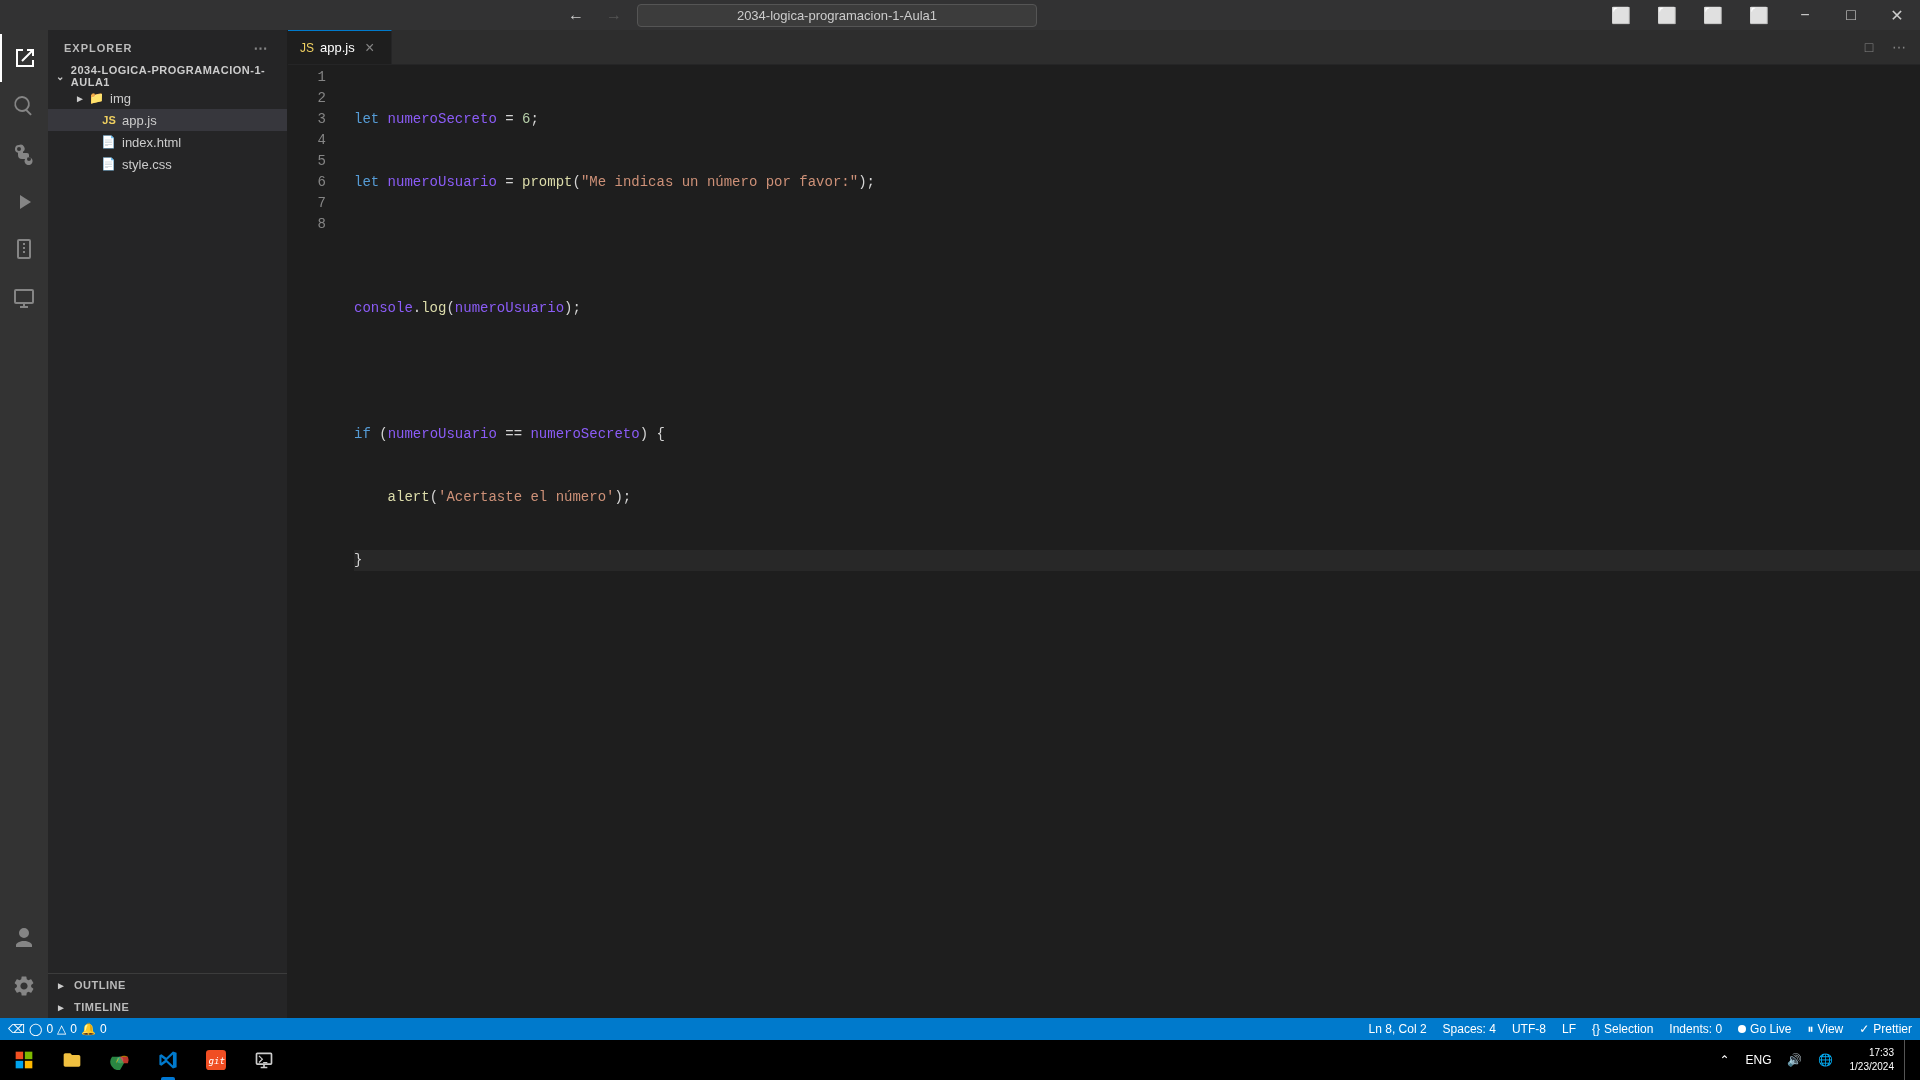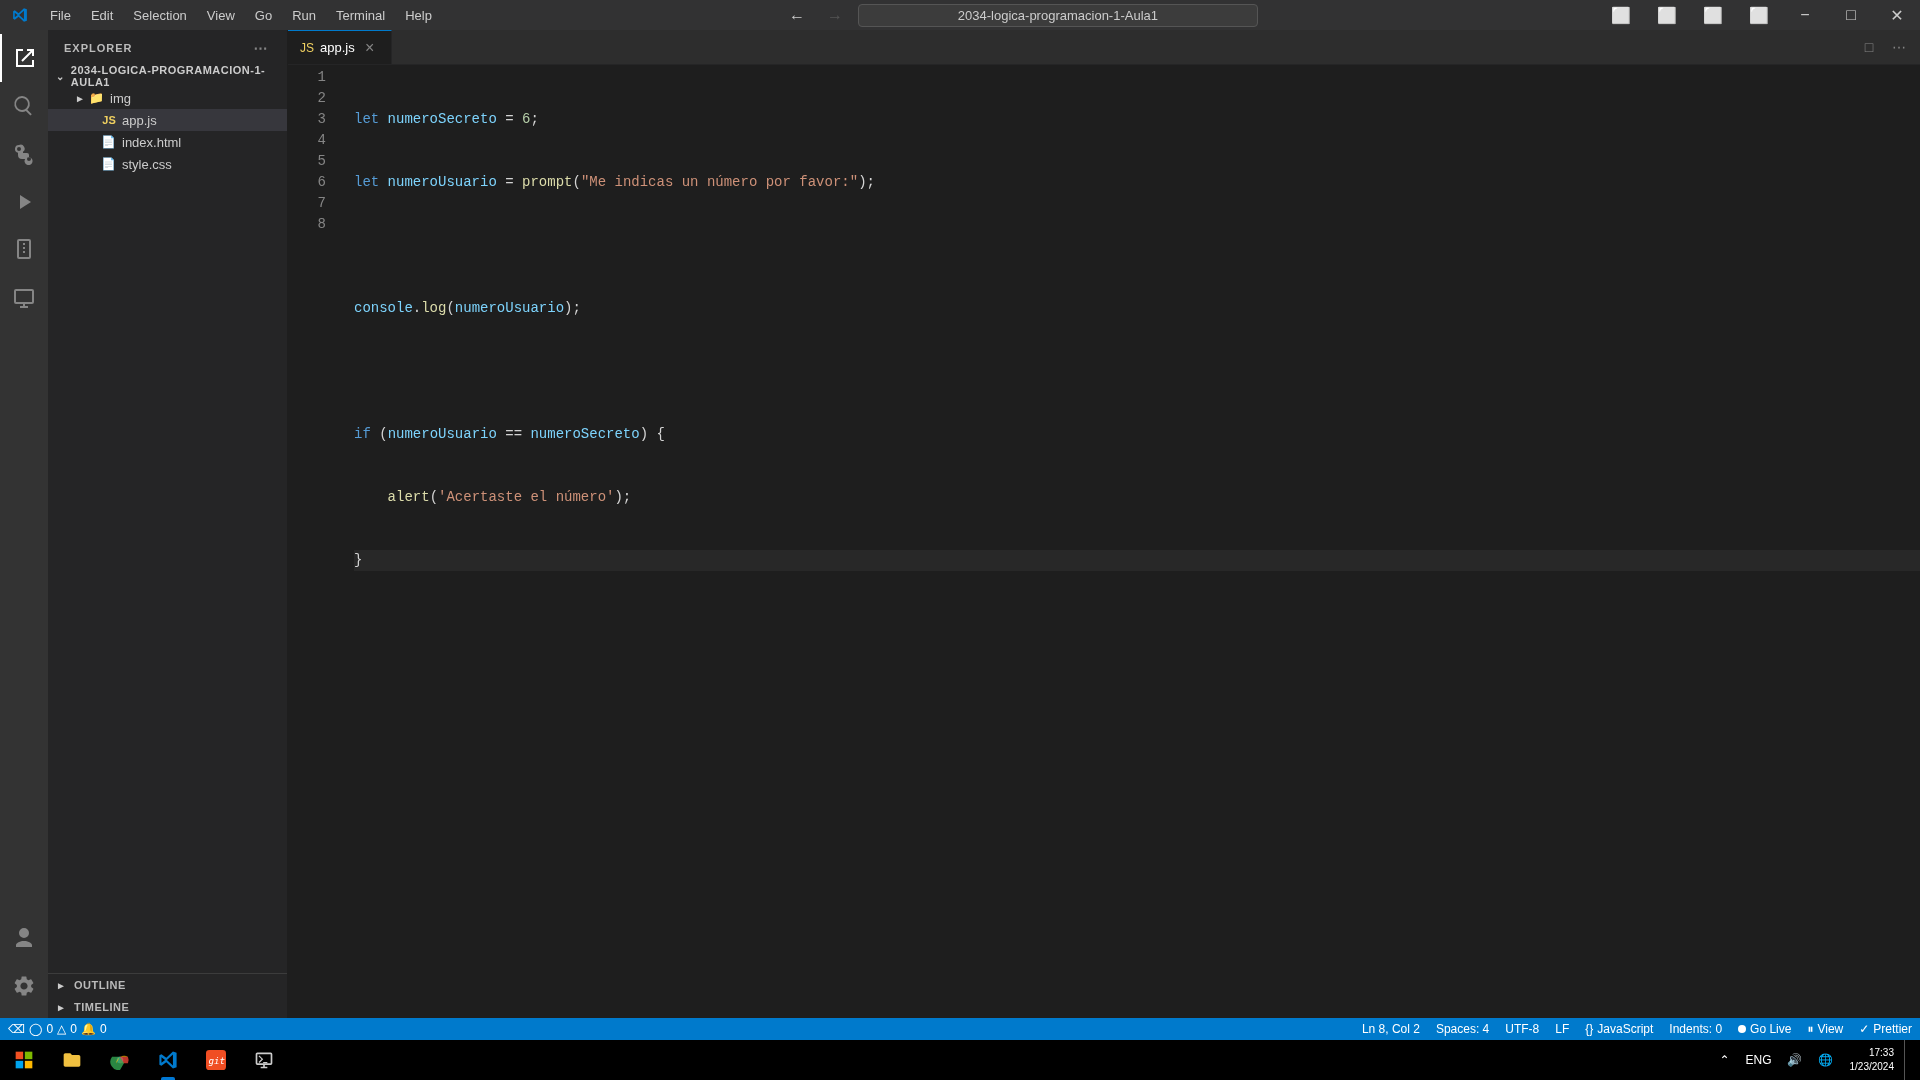--- a/index.html
+++ b/index.html
@@ -339,21 +339,21 @@
     }
     .code-line {
       height: 21px;
       display: flex;
       align-items: flex-end;
     }
     .code-line.highlighted { background: #282828; }
 
     
     .kw { color: #569cd6; }       
-    .var { color: #7dd3fc; }       
+    .var { color: #8b5cf6; }       
     .num { color: #b5cea8; }      
     .str { color: #ce9178; }      
     .fn { color: #dcdcaa; }  
     .plain { color: #d4d4d4; }    
 
     
     .status-bar {
       height: 22px;
       background: #007acc;
       display: flex;
@@ -467,37 +467,20 @@
 
     
     ::-webkit-scrollbar { width: 8px; height: 8px; }
     ::-webkit-scrollbar-track { background: #1e1e1e; }
     ::-webkit-scrollbar-thumb { background: #424242; border-radius: 4px; }
   </style>
 </head>
 <body>
 
 <div class="titlebar">
-  <div class="titlebar-left">
-    <div class="vscode-icon">
-      <svg viewBox="0 0 100 100" fill="none" xmlns="http://www.w3.org/2000/svg">
-        <path d="M74.7 7.2L41.4 38.5 17.3 20.9 7 26.8v46.4l10.3 5.9 24.1-17.6 33.3 31.3L93 86V14L74.7 7.2zM17.3 63.8V36.2L35.4 50 17.3 63.8zm57.4 13.5L44.6 50l30.1-27.3v54.6z" fill="#007ACC"></path>
-      </svg>
-    </div>
-    <div class="menu-bar">
-      <div class="menu-item">File</div>
-      <div class="menu-item">Edit</div>
-      <div class="menu-item">Selection</div>
-      <div class="menu-item">View</div>
-      <div class="menu-item">Go</div>
-      <div class="menu-item">Run</div>
-      <div class="menu-item">Terminal</div>
-      <div class="menu-item">Help</div>
-    </div>
-  </div>
   <div class="titlebar-center">
     <div style="display:flex;align-items:center;gap:8px;">
       <div class="titlebar-btn" style="width:30px;">←</div>
       <div class="titlebar-btn" style="width:30px;color:#555;">→</div>
       <div class="search-box">2034-logica-programacion-1-Aula1</div>
     </div>
   </div>
   <div class="titlebar-right">
     <div class="titlebar-btn">⬜</div>
     <div class="titlebar-btn">⬜</div>
@@ -666,21 +649,21 @@
       <span>Spaces: 4</span>
     </div>
     <div class="status-item">
       <span>UTF-8</span>
     </div>
     <div class="status-item">
       <span>LF</span>
     </div>
     <div class="status-item">
       <span>{}</span>
-      <span>JavaScript</span>
+      <span>Selection</span>
     </div>
     <div class="status-item">
       <span>Indents: 0</span>
     </div>
     <div class="status-item go-live">
       <span class="dot"></span>
       <span>Go Live</span>
     </div>
     <div class="status-item">
       <span>⏸</span>

